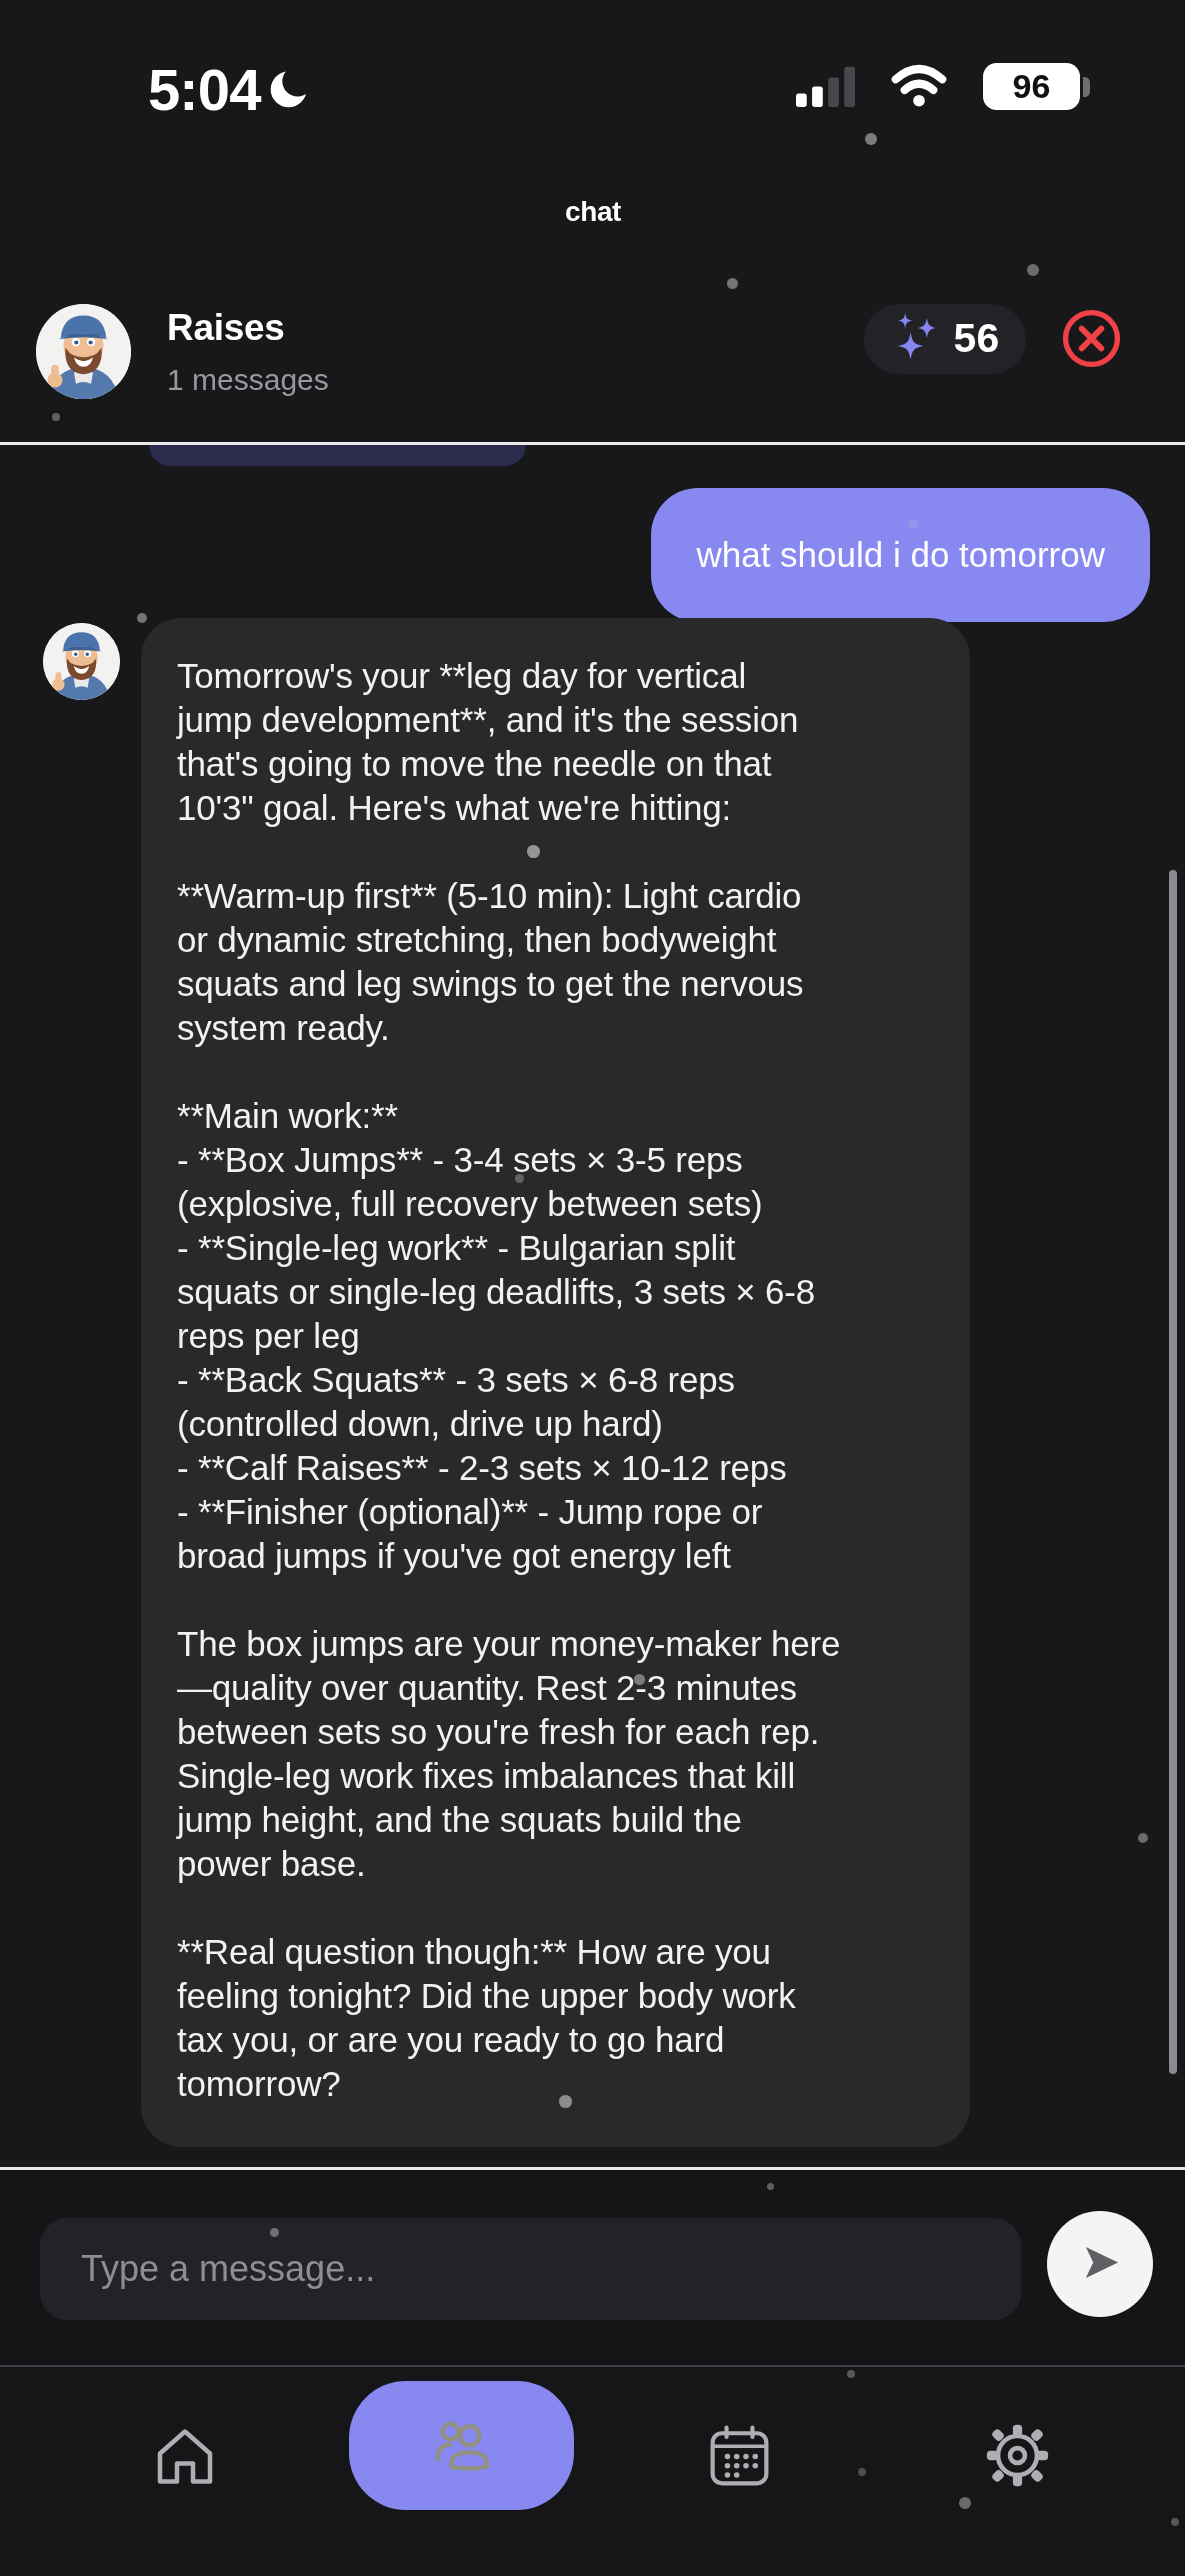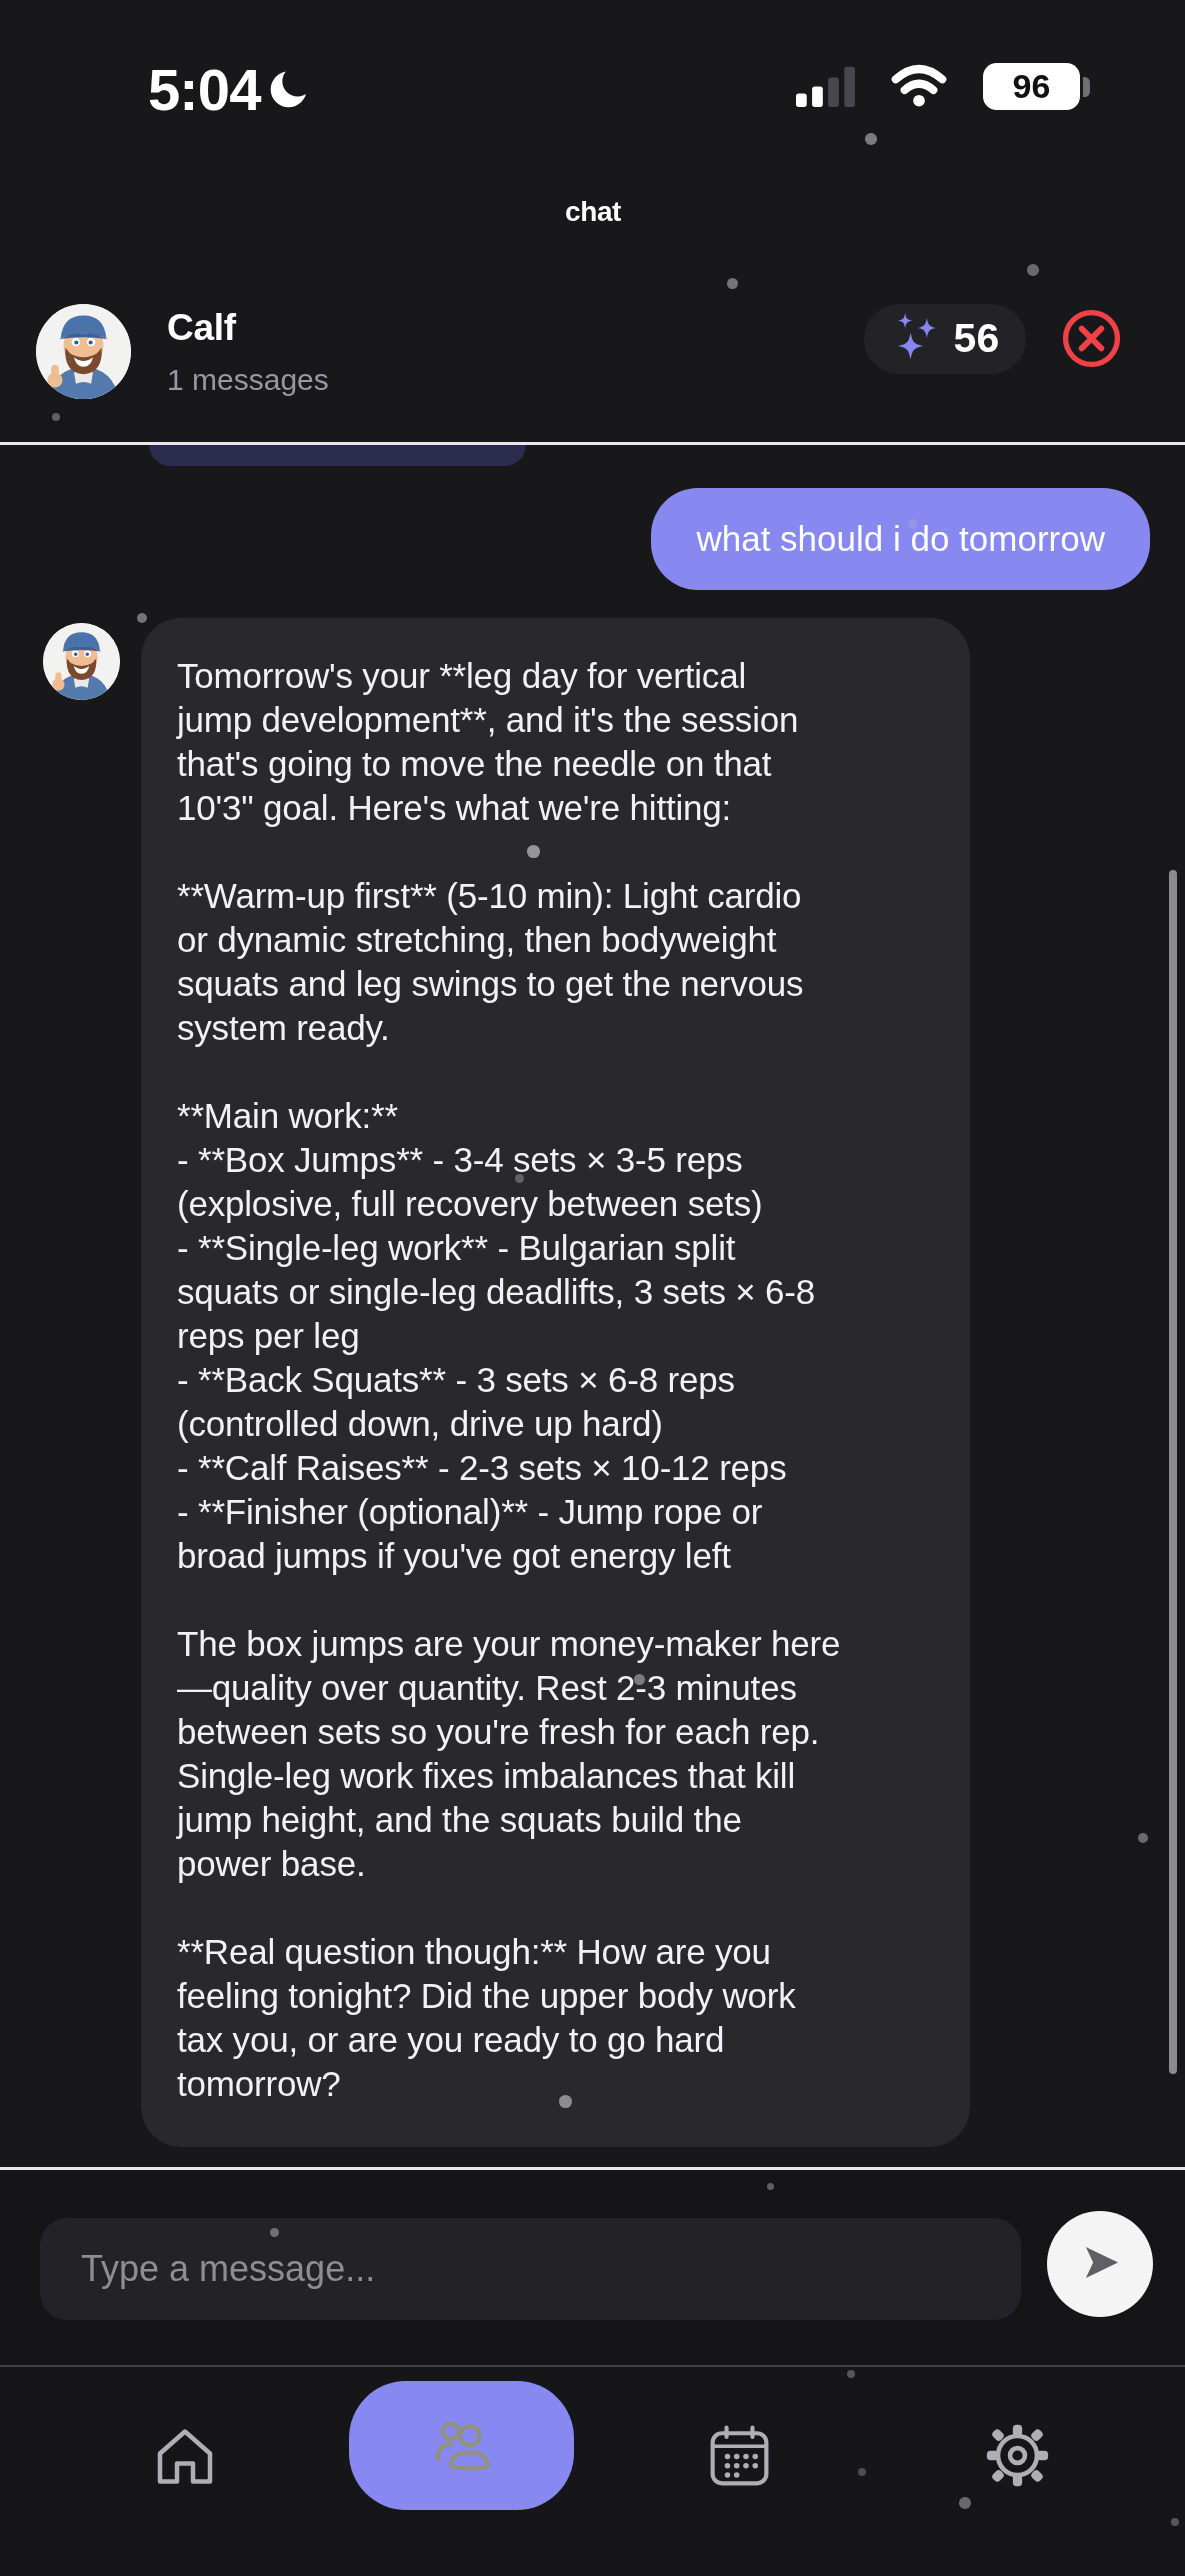--- a/index.html
+++ b/index.html
@@ -33,21 +33,21 @@
   .credits .num{font-size:41px;font-weight:700;color:#fff;}
   .close-btn{position:absolute;left:1062px;top:7.2px;width:59px;height:59px;background:none;border:none;padding:0;cursor:pointer;}
 
   .divider-light{position:absolute;left:0;width:100%;height:2.7px;background:#e9e9ea;}
   .divider-dark{position:absolute;left:0;width:100%;height:1.8px;background:#3e3e44;}
 
   
   .chat{position:absolute;top:445px;left:0;width:1186px;height:1723px;}
   .bubble-remnant{position:absolute;left:149px;top:0;width:377px;height:20.7px;
                   background:#2b2b4d;border-radius:0 0 23.4px 23.4px;}
-  .bubble-user{position:absolute;right:36px;top:43px;height:102px;padding:0 45px;
+  .bubble-user{position:absolute;right:36px;top:43px;height:102px;padding:16px 45px;
                display:flex;align-items:center;background:#8789f0;border-radius:47px;
                font-size:35px;color:#fdfdff;}
   .coach-row{position:absolute;left:0;top:173px;width:1186px;}
   .avatar-sm{position:absolute;left:43px;top:4.5px;width:77px;height:77px;}
   .bubble-coach{position:absolute;left:141px;top:0;width:829px;box-sizing:border-box;
                 padding:36px 38px 41px 36px;background:#29292c;border-radius:40px;
                 font-size:35px;line-height:44px;color:#f2f2f4;white-space:pre-line;letter-spacing:-0.2px;}
   .scroll-indicator{position:absolute;left:1169px;top:425px;width:8px;height:1204px;
                     background:#8a8a8f;border-radius:4.5px;}
 
@@ -138,21 +138,21 @@
   </div>
 
   <div class="page-title">chat</div>
 
   <div class="coach-header">
     <span class="avatar avatar-lg">
       <svg width="95" height="95" viewBox="0 0 100 100">
           <use href="#coach-face"></use>
         </svg>
     </span>
-    <div class="coach-name">Calf</div>
+    <div class="coach-name">Raises</div>
     <div class="coach-sub">1 messages</div>
     <div class="credits">
       <span>
         <svg width="50" height="56" viewBox="0 0 52 62">
           <path d="M14 4 C15 11 16 12 22 13 C16 14 15 15 14 22 C13 15 12 14 6 13 C12 12 13 11 14 4 Z" fill="#8486f2"></path>
           <path d="M38 10 C39.5 18 41 19.5 48 21 C41 22.5 39.5 24 38 32 C36.5 24 35 22.5 28 21 C35 19.5 36.5 18 38 10 Z" fill="#8486f2"></path>
           <path d="M20 26 C22 37 24 39 34 41 C24 43 22 45 20 56 C18 45 16 43 6 41 C16 39 18 37 20 26 Z" fill="#8486f2"></path>
         </svg>
       </span>
       <span class="num">56</span>

